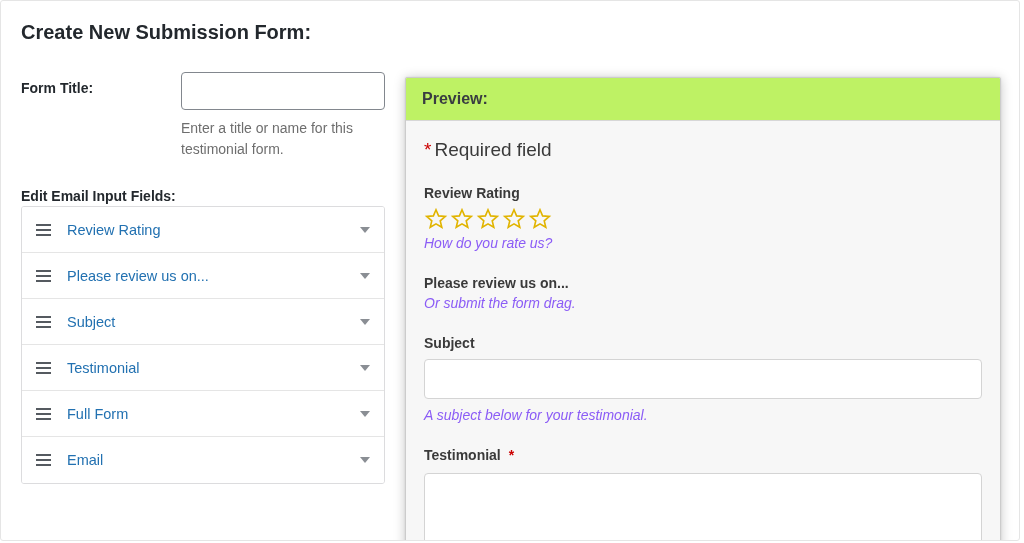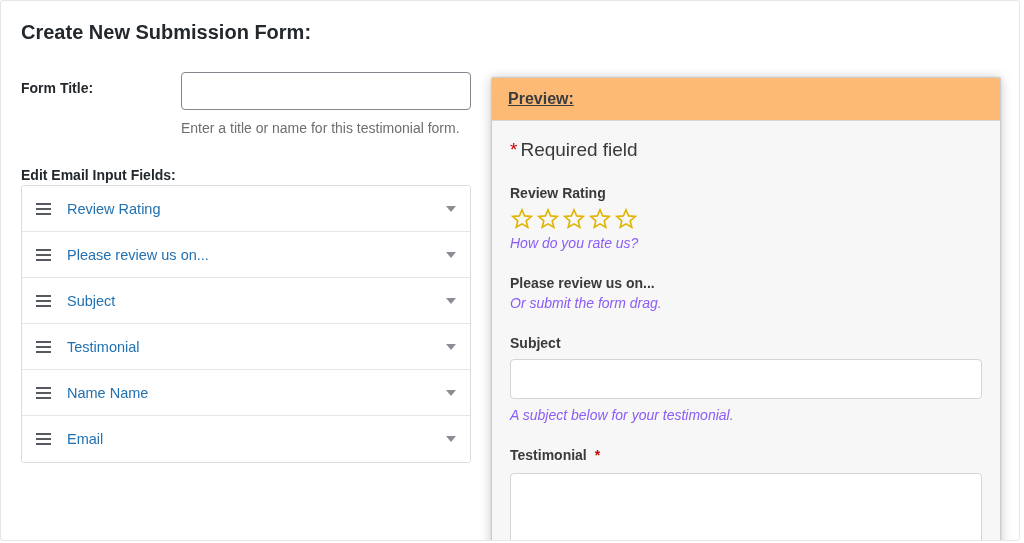--- a/index.html
+++ b/index.html
@@ -13,21 +13,21 @@
     .wrapper {
       border: 1px solid #e5e5e5;
       border-radius: 3px;
       width: 1020px;
       height: 541px;
       overflow: hidden;
       position: relative;
       display: flex;
     }
     .left-col {
-      width: 490px;
+      width: 404px;
       padding: 20px 20px 0 20px;
     }
     .right-col {
       flex: 1;
       padding: 76px 18px 0 0;
     }
     h2.page-title {
       font-size: 20px;
       font-weight: 700;
       margin-bottom: 28px;
@@ -113,27 +113,26 @@
     
     .preview-panel {
       background: #f7f7f7;
       border: 1px solid #ccc;
       border-radius: 2px;
       box-shadow: 0 1px 12px rgba(0,0,0,0.22), 0 0 2px rgba(0,0,0,0.1);
       height: 500px;
       overflow: hidden;
     }
     .preview-header {
-      background: #fdba74;
+      background: #bef264;
       border-bottom: 1px solid #d7d7d7;
       padding: 12px 16px;
       font-size: 16px;
       font-weight: 700;
       color: #393d41;
-      text-decoration: underline;
     }
     .preview-body {
       padding: 18px 18px 0 18px;
       color: #3a3a3a;
     }
     .req-note { font-size: 19px; }
     .req-note .ast { color: #c00; margin-right: 3px; }
     .p-block { margin-top: 24px; }
     .p-label { font-weight: 700; font-size: 14px; }
     .p-label .ast { color: #c00; font-weight: 700; margin-left: 4px; }
@@ -225,21 +224,21 @@
           </span>
         <span class="field-name">Testimonial</span>
         <span class="chev"></span>
       </div>
       <div class="field-row">
         <span class="drag-icon">
             <span></span>
             <span></span>
             <span></span>
           </span>
-        <span class="field-name">Name Name</span>
+        <span class="field-name">Full Form</span>
         <span class="chev"></span>
       </div>
       <div class="field-row">
         <span class="drag-icon">
             <span></span>
             <span></span>
             <span></span>
           </span>
         <span class="field-name">Email</span>
         <span class="chev"></span>

